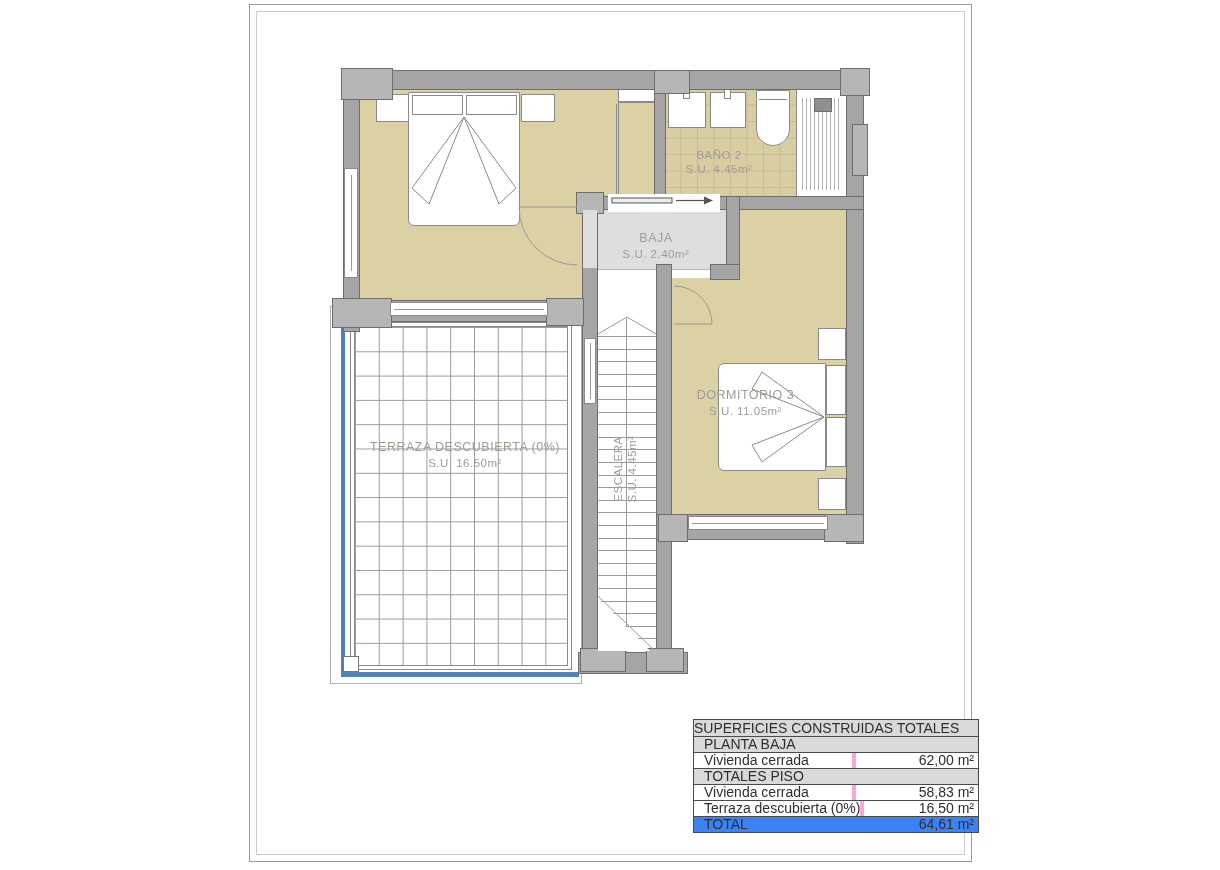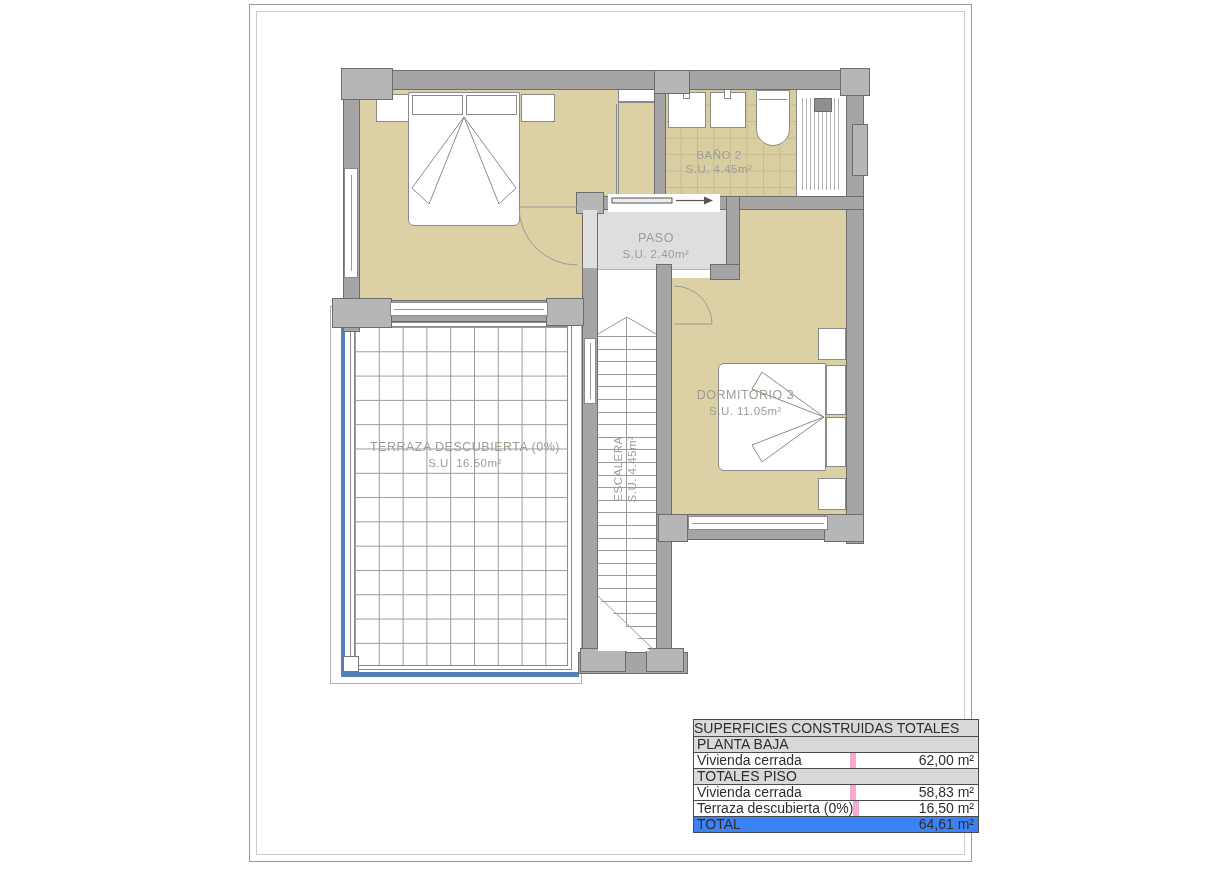--- a/index.html
+++ b/index.html
@@ -36,23 +36,23 @@
   .room-label{color:#9d9d94;text-align:center;letter-spacing:.5px;line-height:1.25;}
   .room-label .ln1{font-size:12.5px;}
   .room-label .ln2{font-size:11.5px;}
   
   .sum-table{left:693px;top:719px;width:286px;border:1.5px solid #4a4a4a;background:#fff;
              font-size:14px;color:#2e2e2e;}
   .trow{display:flex;height:15px;line-height:15px;border-top:1px solid #4a4a4a;}
   .thead{height:16px;line-height:16px;background:#d9d9d9;text-align:center;border-top:none;}
   .tsec{background:#d9d9d9;}
   .ttot{background:#3b82f6;border-top:1.2px solid #4a4a4a;}
-  .tlbl{flex:1;padding-left:3px;white-space:nowrap;}
+  .tlbl{flex:1;padding-left:10px;white-space:nowrap;}
   .tval{width:118px;text-align:right;padding-right:4px;white-space:nowrap;}
-  .tval.div{border-left:6px solid #f9a8d4;}
+  .tval.div{border-left:4px solid #f9a8d4;}
   svg.overlay{position:absolute;left:0;top:0;pointer-events:none;}
 </style>
 </head>
 <body>
 
 <div id="canvas">
 
   <div class="abs frame-outer" style="left:249px;top:4px;width:723px;height:858px;"></div>
   <div class="abs frame-inner" style="left:256px;top:11px;width:709px;height:844px;"></div>
 
@@ -177,21 +177,21 @@
       <polygon points="824,417 762,372 752,389"></polygon>
       <polygon points="824,417 762,462 752,445"></polygon>
     </g>
   </svg>
 
   <div class="abs room-label" style="left:654px;top:148px;width:130px;">
     <div class="ln2">BAÑO 2</div>
     <div class="ln2">S.U. 4.45m²</div>
   </div>
   <div class="abs room-label" style="left:596px;top:231px;width:120px;">
-    <div class="ln1">PASO</div>
+    <div class="ln1">BAJA</div>
     <div class="ln2">S.U. 2.40m²</div>
   </div>
   <div class="abs room-label" style="left:658px;top:388px;width:175px;text-align:center;">
     <div class="ln1">DORMITORIO 3</div>
     <div class="ln2">S.U. 11.05m²</div>
   </div>
   <div class="abs room-label" style="left:357px;top:440px;width:216px;">
     <div class="ln1">TERRAZA DESCUBIERTA (0%)</div>
     <div class="ln2">S.U. 16.50m²</div>
   </div>

